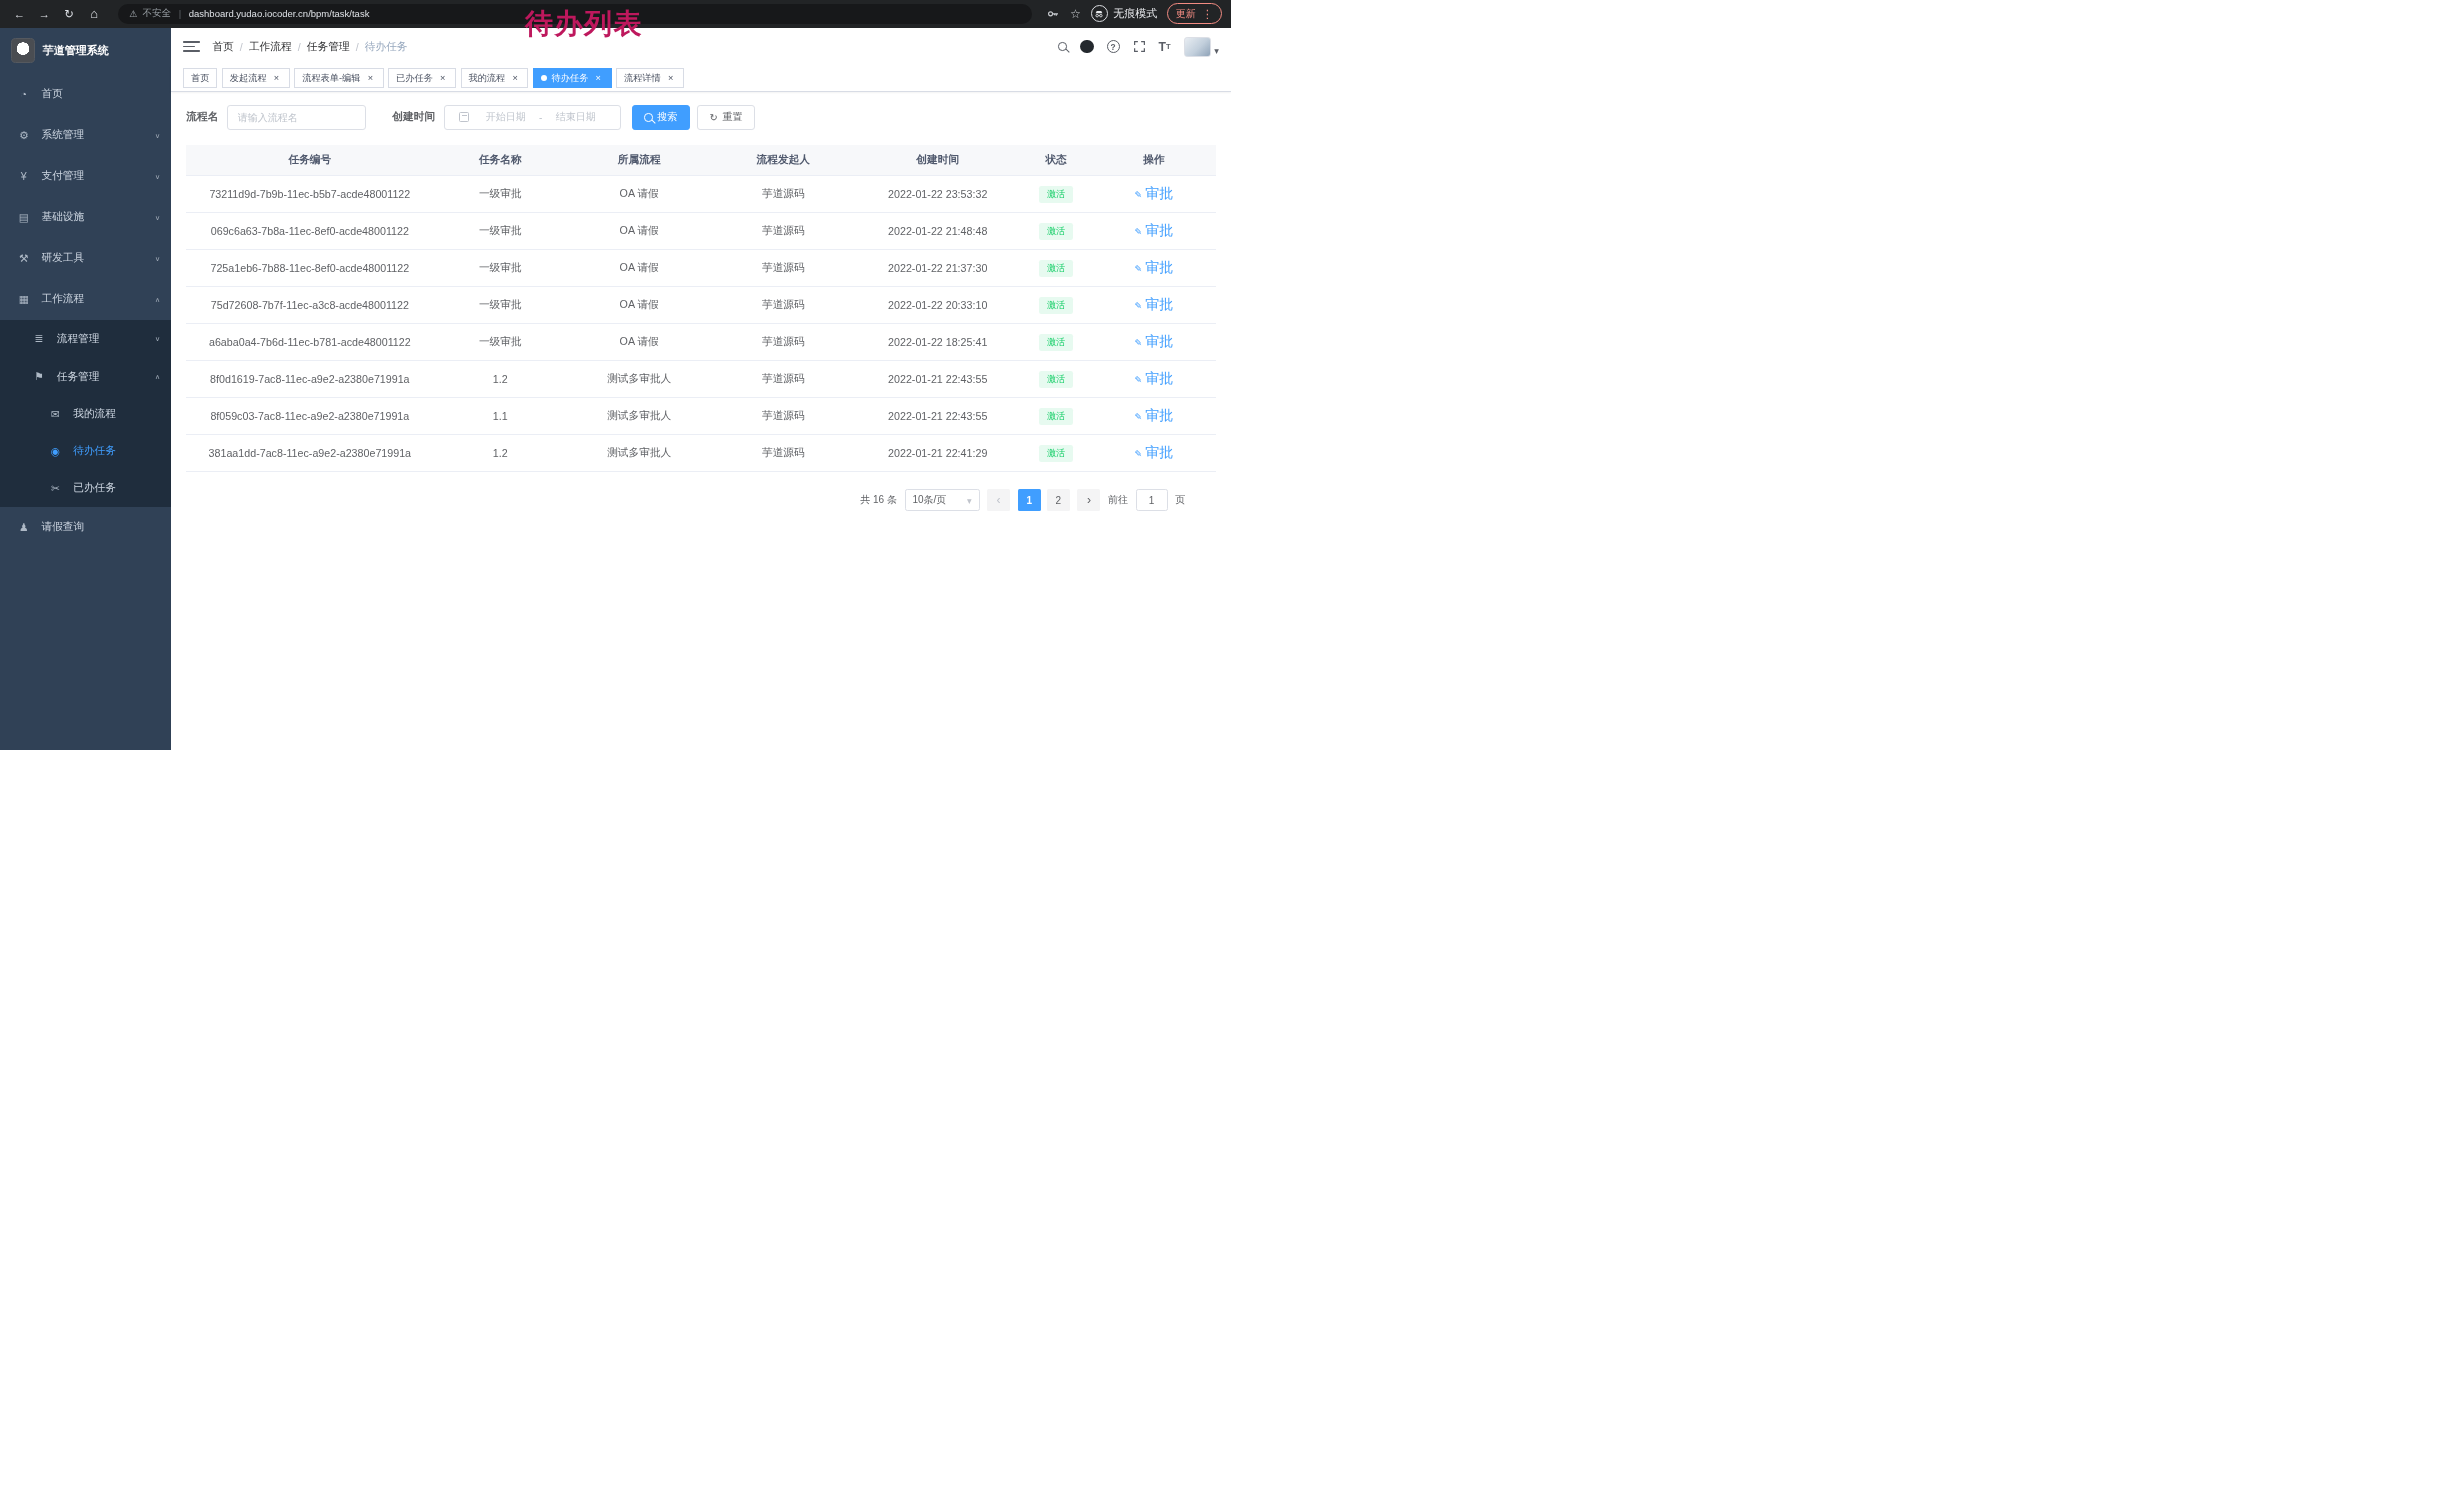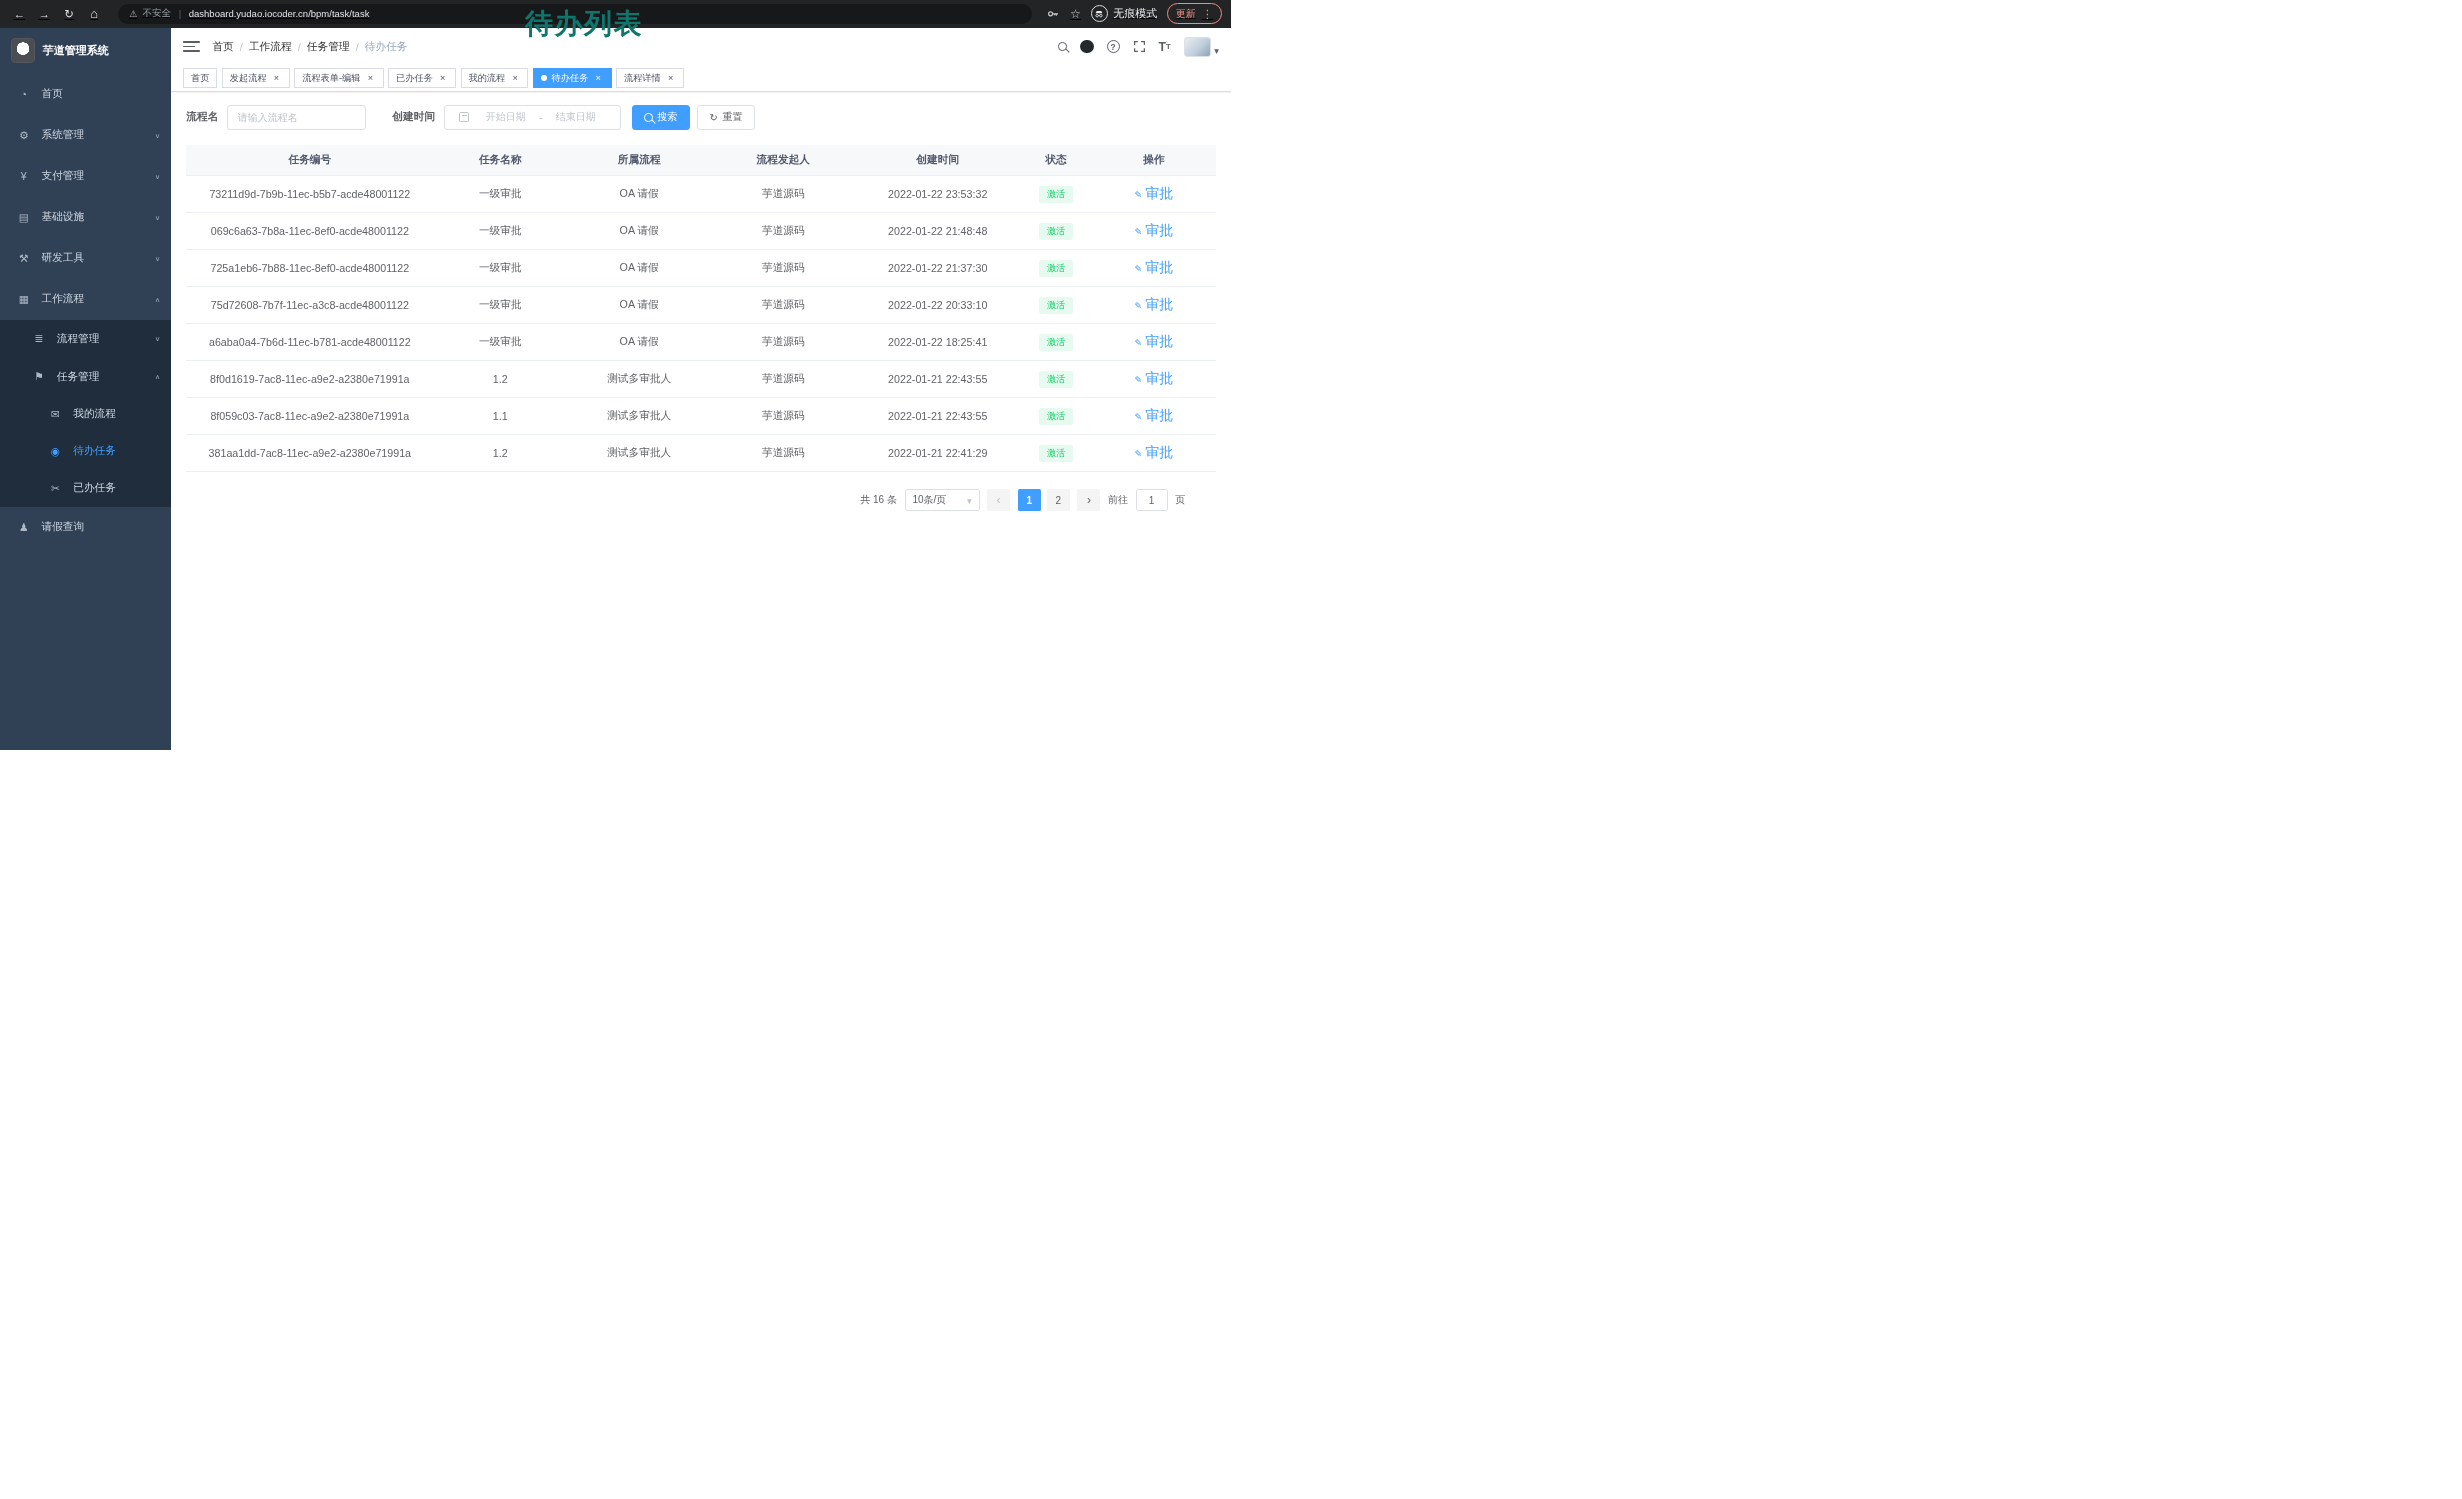--- a/index.html
+++ b/index.html
@@ -1,38 +1,38 @@
 <!DOCTYPE html>
 <html style="font-size:12.2px"><head>
 <meta charset="utf-8">
 <style>
 *{box-sizing:border-box;margin:0;padding:0;}
 html,body{width:1231px;height:750px;}
 body{font-family:"Liberation Sans","DejaVu Sans",sans-serif;background:#fff;overflow:hidden;position:relative;}
 
 
-.chrome{height:27.5px;background:#222426;display:flex;align-items:center;padding:0 9.2px;gap:5px;text-decoration:underline;}
+.chrome{height:27.5px;background:#222426;display:flex;align-items:center;padding:0 9.2px;gap:5px;}
 .cbtn{width:20px;height:20px;border-radius:50%;display:flex;align-items:center;justify-content:center;font-size:11.4px;color:#dee1e6;cursor:pointer;}
 .back-icon::before{content:"←";}
 .fwd-icon::before{content:"→";}
 .reload-icon::before{content:"↻";}
 .home-icon::before{content:"⌂";font-size:13px;}
 .addr{flex:1;height:20px;margin:0 9.2px;background:#17181a;border-radius:10px;display:flex;align-items:center;padding:0 10.7px;gap:5.3px;font-size:9.5px;color:#dee1e6;cursor:text;}
 .warn-icon::before{content:"⚠";color:#9aa0a6;font-size:9.2px;}
 .sec-label{color:#9aa0a6;}
 .addr-sep{color:#5f6368;margin:0 2.3px;}
 .chrome-right{display:flex;align-items:center;gap:10px;color:#dee1e6;}
 .star-icon::before{content:"☆";font-size:12.2px;color:#c8cbcf;}
 .incog{display:flex;align-items:center;gap:5.3px;font-size:11px;color:#e8eaed;}
 .incog-circle{width:17px;height:17px;border-radius:50%;border:1.1px solid #dadce0;display:flex;align-items:center;justify-content:center;}
 .update-pill{display:flex;align-items:center;gap:6.1px;border:0.8px solid #f28b82;color:#f28b82;border-radius:10.7px;padding:2.3px 7.6px;font-size:10px;cursor:pointer;}
 .dots-icon::before{content:"⋮";font-size:11.4px;}
 
 
-.annotation{position:absolute;top:4.6px;left:525px;z-index:99;font-size:28px;font-weight:700;color:#0f766e;letter-spacing:1.5px;pointer-events:none;}
+.annotation{position:absolute;top:4.6px;left:525px;z-index:99;font-size:28px;font-weight:700;color:#be185d;letter-spacing:1.5px;pointer-events:none;}
 
 
 .app{display:flex;height:722px;}
 .sidebar{width:171px;background:#304156;flex-shrink:0;overflow:hidden;}
 .logo{height:46px;display:flex;align-items:center;gap:7.6px;padding:0 10.7px;}
 .logo-avatar{width:24.4px;height:24.4px;border-radius:4.6px;flex-shrink:0;background:radial-gradient(circle at 50% 42%,#ffffff 0 36%,#4a4d52 37%);border:0.8px solid #55595f;}
 .logo-title{color:#fff;font-size:11px;font-weight:700;white-space:nowrap;}
 .menu-item{height:41px;display:flex;align-items:center;padding:0 10.7px 0 15.3px;font-size:10.7px;color:#cdd6e1;cursor:pointer;white-space:nowrap;}
 .menu-item .mi-icon{width:17px;margin-right:9.2px;text-align:center;font-size:10.7px;color:#aeb9c6;}
 .menu-item .mi-arrow{margin-left:auto;font-size:7.6px;color:#9aa5b2;transform:scaleY(.85);}

